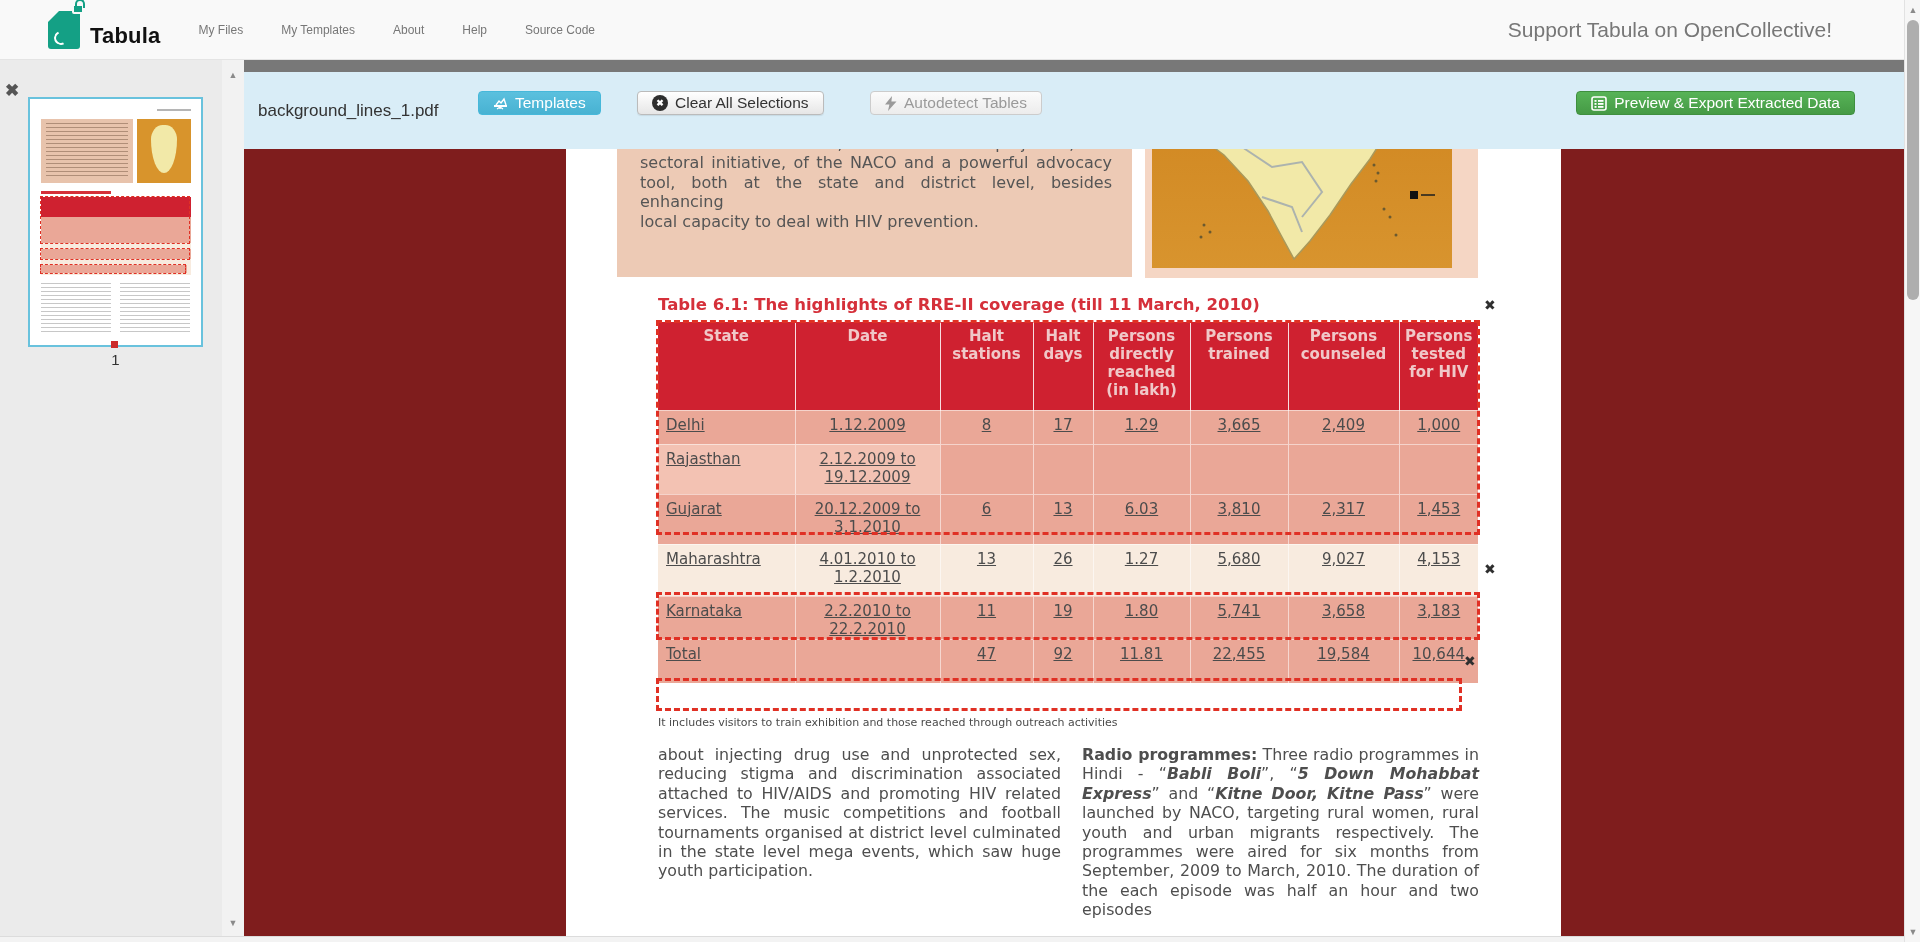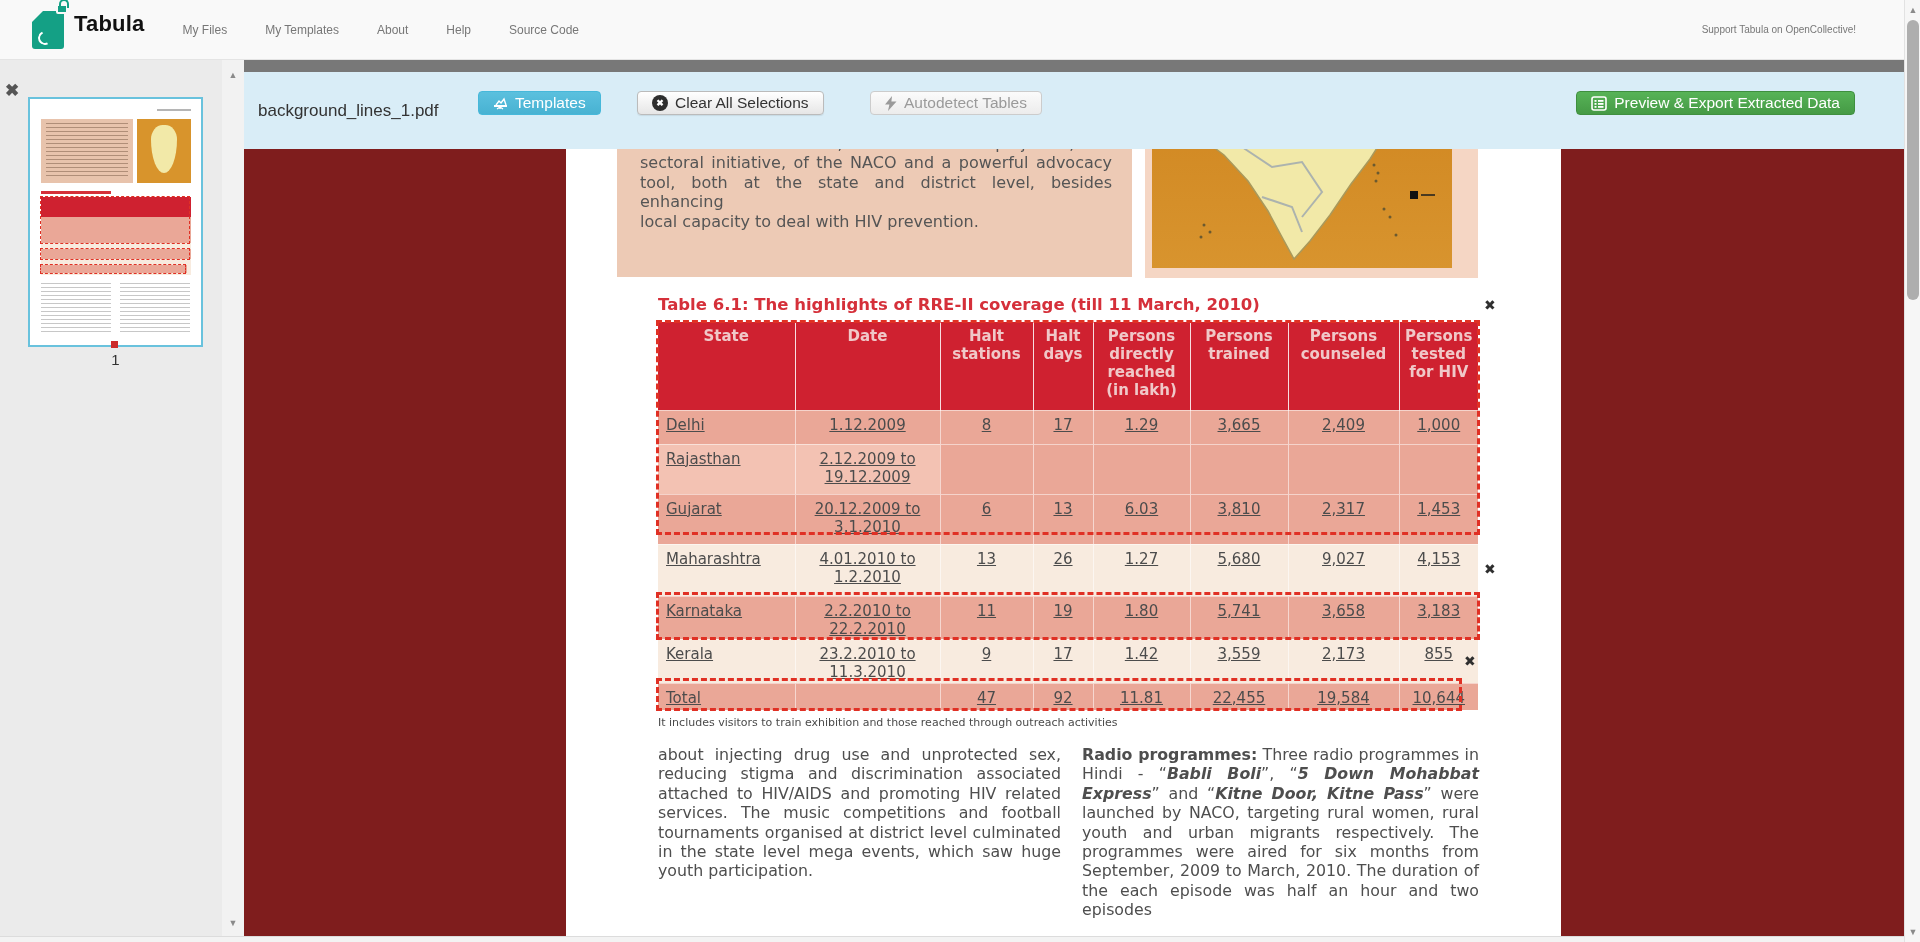--- a/index.html
+++ b/index.html
@@ -3,35 +3,35 @@
 <meta charset="utf-8">
 <style>
   * { margin:0; padding:0; box-sizing:border-box; }
   html,body { width:1920px; height:942px; overflow:hidden; background:#787878;
               font-family:"Liberation Sans", sans-serif; }
 
   
   #navbar { position:absolute; left:0; top:0; width:1920px; height:60px;
             background:#f9f9f9; border-bottom:1px solid #e4e4e4;
             display:flex; align-items:center; z-index:30; }
-  #brand { display:flex; align-items:flex-start; margin-left:20px; cursor:pointer;padding-left:12px; }
+  #brand { display:flex; align-items:flex-end; margin-left:36px; cursor:pointer;padding-left:12px; }
   #logo { position:relative; width:32px; height:38px; background:#14a085; border-radius:3px; }
   #logo .fold { position:absolute; left:0; top:0; width:0; height:0;
                 border-top:11px solid #f9f9f9; border-right:11px solid transparent; }
   #logo .swoosh { position:absolute; left:6px; bottom:4px; width:14px; height:14px;
                   border:2.5px solid #fff; border-top-color:transparent; border-right-color:transparent;
                   border-radius:50%; transform:rotate(20deg); }
   #logo .lock { position:absolute; right:-4px; top:-7px; width:12px; height:10px;
                 background:#14a085; border:2px solid #f9f9f9; border-radius:2px; }
   #logo .lock:before { content:""; position:absolute; left:1px; top:-7px; width:6px; height:7px;
                 border:2px solid #14a085; border-bottom:none; border-radius:5px 5px 0 0; }
   #brand-name { font-size:22px; font-weight:700; color:#111; margin-left:10px; letter-spacing:.2px; }
   #nav-links { display:flex; margin-left:34px; column-gap:30px; }
   #nav-links a { color:#777; font-size:12px; text-decoration:none; padding:8px 4px; }
-  #support-link { margin-left:auto; margin-right:64px; color:#777; font-size:10px;
+  #support-link { margin-left:auto; margin-right:88px; color:#777; font-size:21px;
                   text-decoration:none; }
 
   
   #toolbar { position:absolute; left:244px; top:72px; width:1660px; height:77px;
              background:#d9edf7; z-index:20; }
   #filename { position:absolute; left:14px; top:0; height:77px; line-height:77px;
               font-size:17px; color:#333; }
   .btn { position:absolute; top:19px; height:24px; border-radius:4px; font-size:15.5px;
          display:flex; align-items:center; padding:0 14px; cursor:pointer; white-space:nowrap;
          border:1px solid transparent; }
@@ -376,31 +376,20 @@
             <td>Karnataka</td>
             <td>2.2.2010 to
 22.2.2010</td>
             <td>11</td>
             <td>19</td>
             <td>1.80</td>
             <td>5,741</td>
             <td>3,658</td>
             <td>3,183</td>
           </tr>
-          <tr class="plain">
-            <td>Kerala</td>
-            <td>23.2.2010 to
-11.3.2010</td>
-            <td>9</td>
-            <td>17</td>
-            <td>1.42</td>
-            <td>3,559</td>
-            <td>2,173</td>
-            <td>855</td>
-          </tr>
           <tr class="sel-a">
             <td>Total</td>
             <td></td>
             <td>47</td>
             <td>92</td>
             <td>11.81</td>
             <td>22,455</td>
             <td>19,584</td>
             <td>10,644</td>
           </tr>

